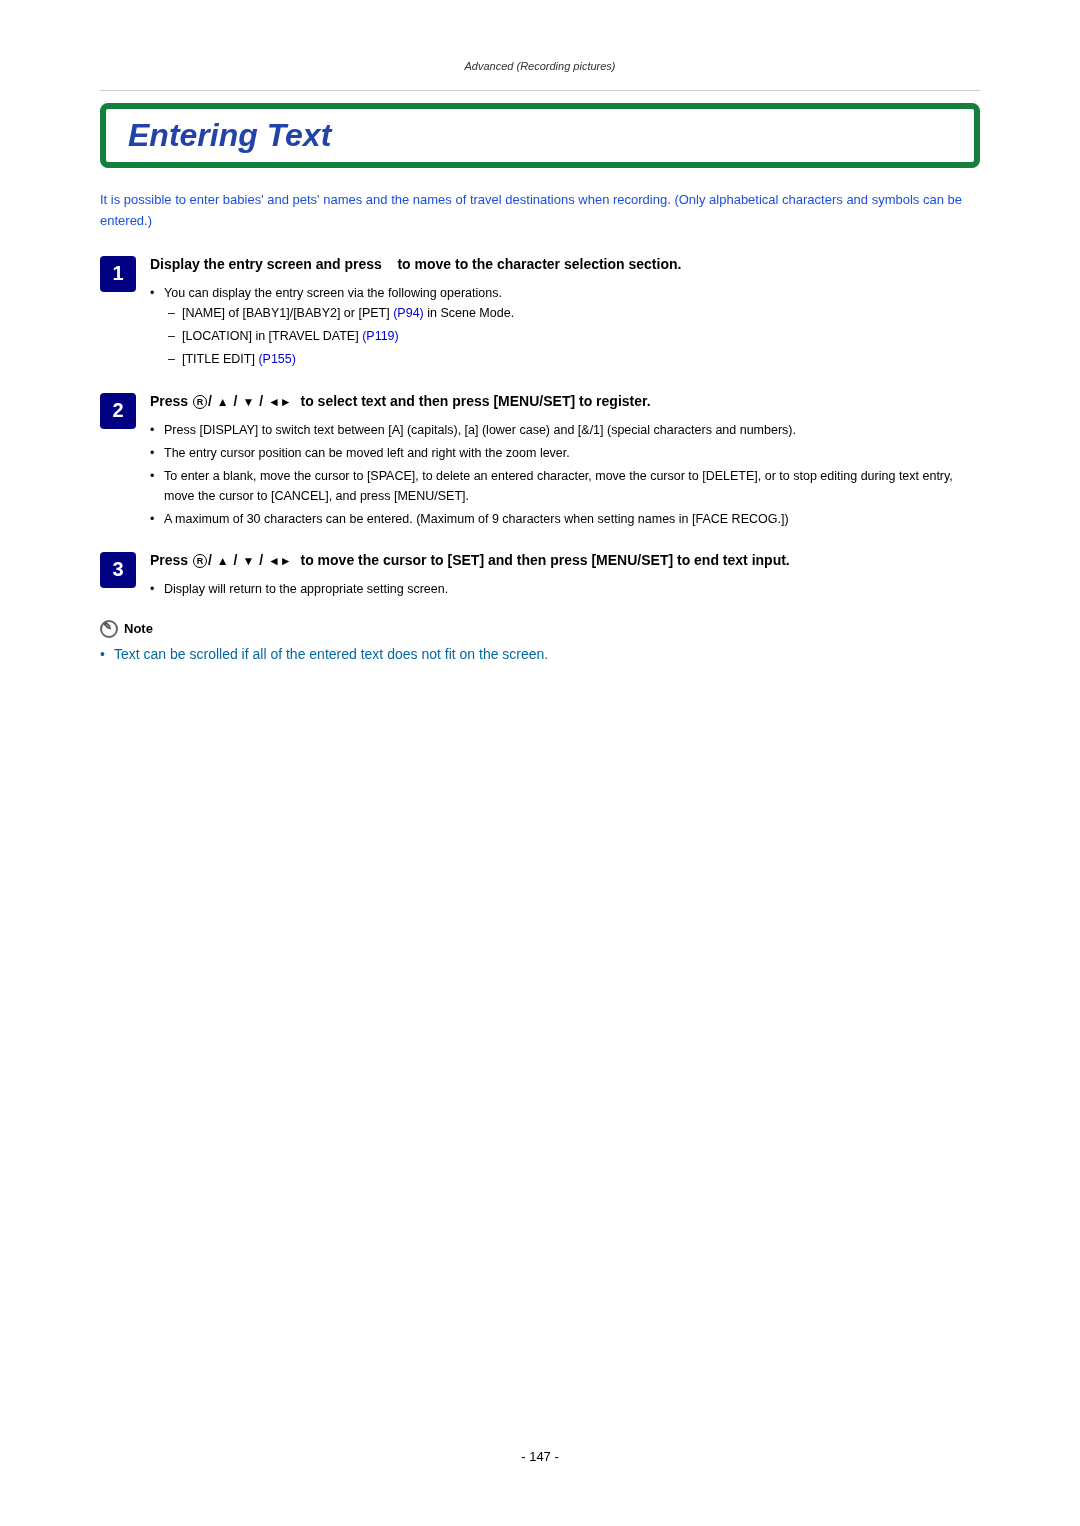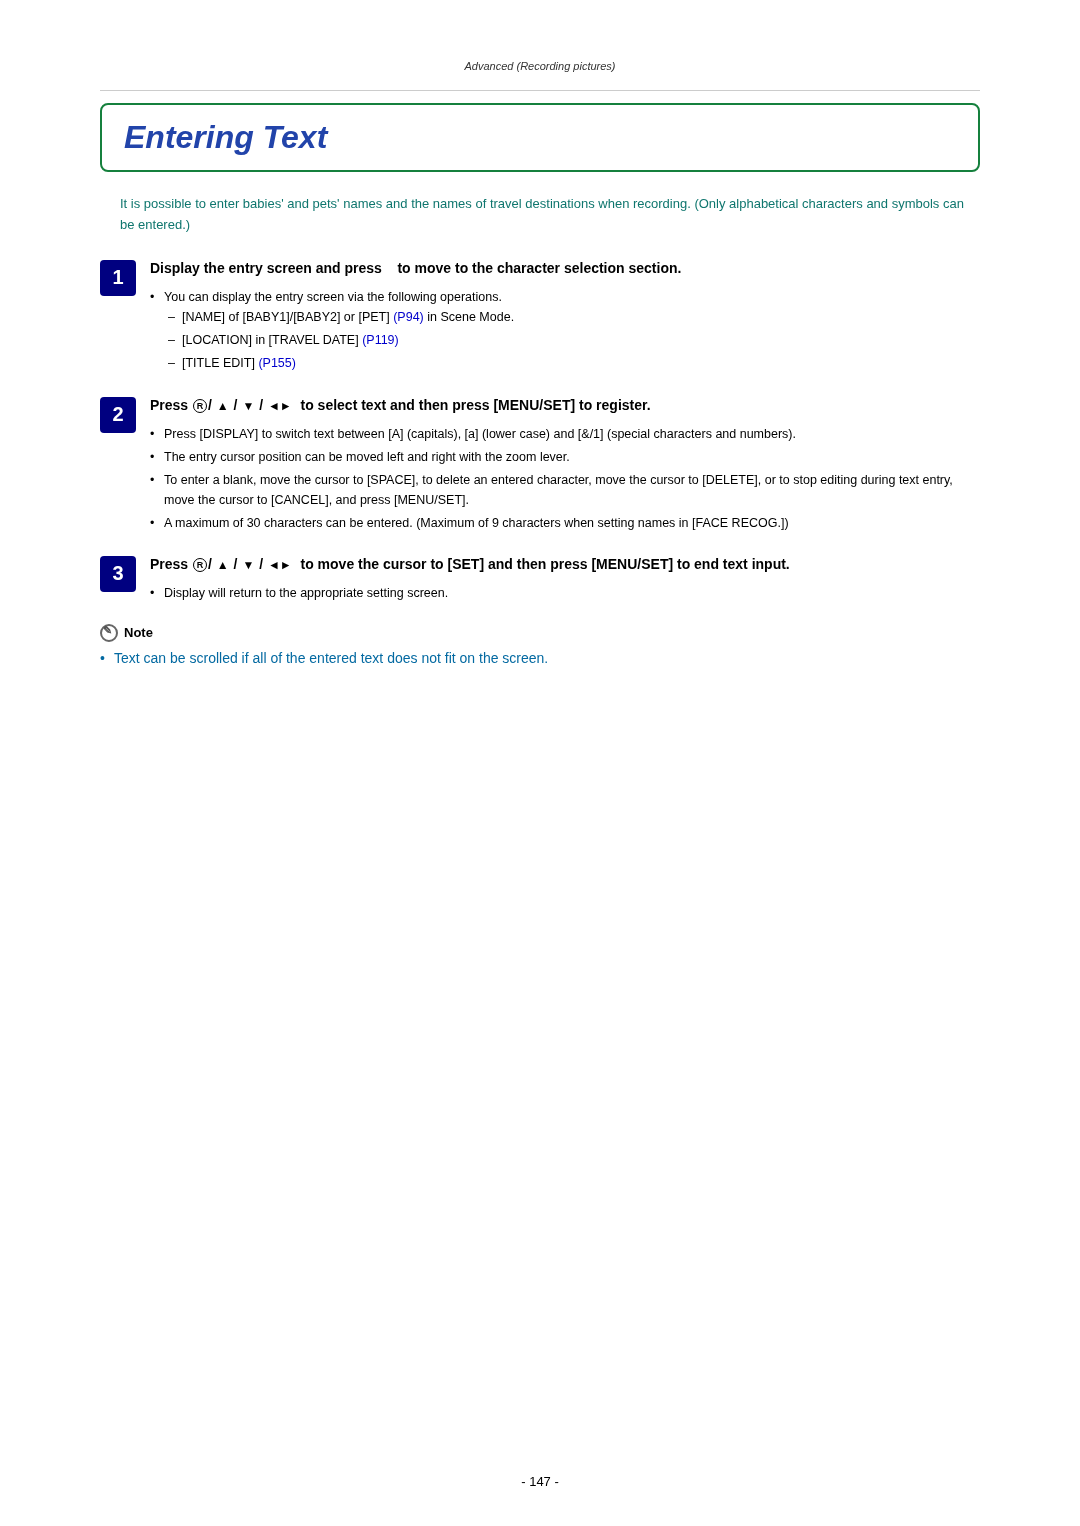--- a/index.html
+++ b/index.html
@@ -27,39 +27,38 @@
 
     .top-caption {
       text-align: center;
       font-size: 11px;
       font-style: italic;
       color: #333333;
       margin-bottom: 18px;
     }
 
     .title-box {
-      border: 2px solid #15803d;
+      border: 6px solid #15803d;
       border-radius: 8px;
-      padding: 14px 22px;
+      padding: 8px 22px;
       margin-bottom: 22px;
     }
 
     .title-box h1 {
       font-size: 32px;
       font-weight: bold;
       color: #2244aa;
       font-style: italic;
     }
 
     .intro-text {
       font-size: 13px;
-      color: #0f766e;
+      color: #1d4ed8;
       margin-bottom: 22px;
       line-height: 1.6;
-      margin-left: 20px;
     }
 
     .step-block {
       display: flex;
       align-items: flex-start;
       margin-bottom: 18px;
     }
 
     .step-number {
       display: flex;
@@ -180,21 +179,21 @@
     }
 
     .note-text::before {
       content: "•";
       position: absolute;
       left: 0;
     }
 
     .page-number {
       position: absolute;
-      bottom: 37px;
+      bottom: 62px;
       left: 50%;
       transform: translateX(-50%);
       font-size: 13px;
       color: #000;
     }
 
     .divider-line {
       border: none;
       border-top: 1px solid #cccccc;
       margin-bottom: 12px;

